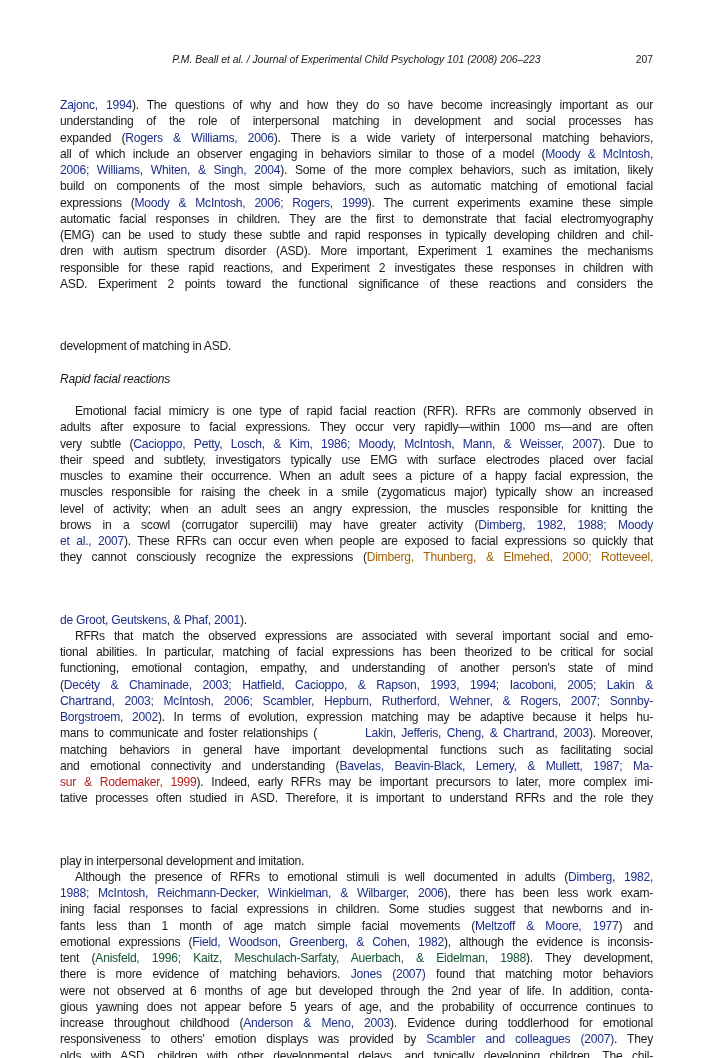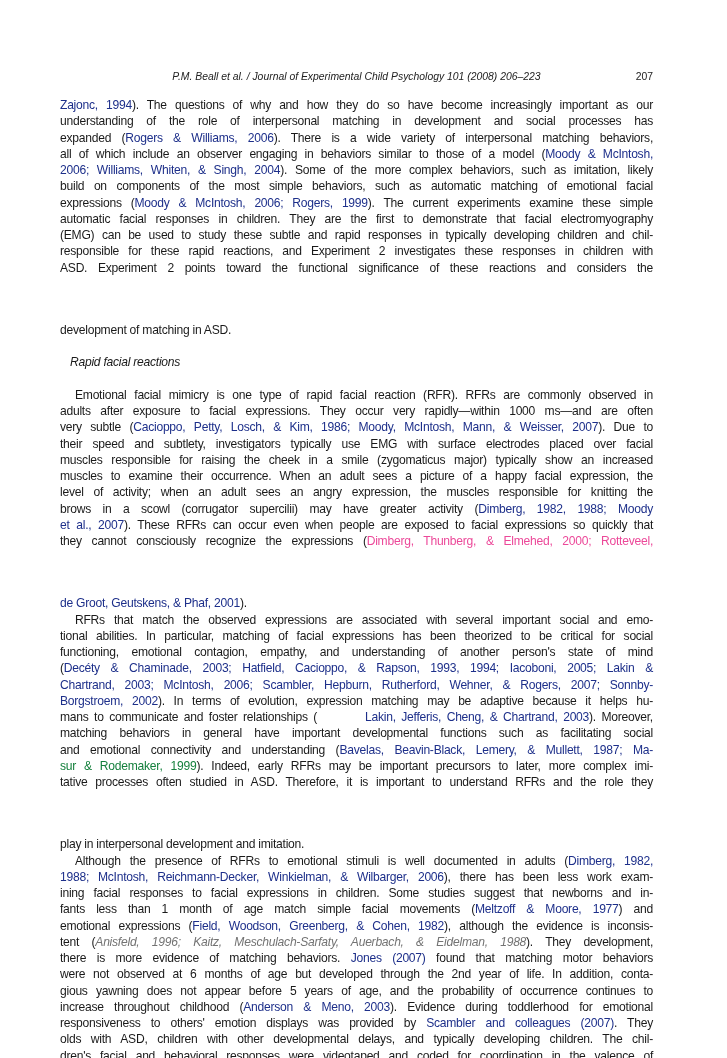--- a/index.html
+++ b/index.html
@@ -2,37 +2,37 @@
 <html><head>
   <meta charset="utf-8">
   <style>
     html, body { margin: 0; padding: 0; background: #ffffff; }
     body { width: 727px; height: 1058px; position: relative; overflow: hidden; }
     .page {
       position: absolute; left: 0; top: 0; width: 727px; height: 1058px;
       font-family: "Liberation Sans", sans-serif; color: #1a1a1a;
     }
     .running-head {
-      position: absolute; top: 71px; left: 60px; width: 593px; height: 16px;
+      position: absolute; top: 54px; left: 60px; width: 593px; height: 16px;
       font-size: 10.4px; font-style: italic; color: #222;
     }
     .running-head .title { position: absolute; left: 0; right: 0; text-align: center; }
     .running-head .pageno { position: absolute; right: 0; font-style: normal; }
     .body {
       position: absolute; top: 97px; left: 60px; width: 593px;
       font-size: 12.1px; line-height: 16.25px;
     }
     .ln {
       display: block; height: 16.25px; white-space: nowrap;
       text-align: justify; text-align-last: justify; letter-spacing: -0.25px;
     }
     .ln.last { text-align-last: left; margin-top: 46px; }
     .ln.indent { padding-left: 15px; }
     .cite { color: #1d2f8a; }
-    .heading { font-style: italic; text-align-last: left; margin-left: 10px; }
+    .heading { font-style: italic; text-align-last: left; }
     .gap { height: 16.25px; display: block; }
   </style>
 </head>
 <body>
 
 <div class="page">
   <div class="running-head">
     <span class="title">P.M. Beall et al. / Journal of Experimental Child Psychology 101 (2008) 206–223</span>
     <span class="pageno">207</span>
   </div>
@@ -42,63 +42,64 @@
         <div>
           <span class="ln"><a class="cite" style="color: rgb(29, 47, 138); text-decoration: none;">Zajonc, 1994</a><span>). The questions of why and how they do so have become increasingly important as our</span></span>
           <span class="ln"><span>understanding of the role of interpersonal matching in development and social processes has</span></span>
           <span class="ln"><span>expanded (</span><a class="cite" style="color: rgb(29, 47, 138); text-decoration: none;">Rogers &amp; Williams, 2006</a><span>). There is a wide variety of interpersonal matching behaviors,</span></span>
           <span class="ln"><span>all of which include an observer engaging in behaviors similar to those of a model (</span><a class="cite" style="color: rgb(29, 47, 138); text-decoration: none;">Moody &amp; McIntosh,</a></span>
           <span class="ln"><a class="cite" style="color: rgb(29, 47, 138); text-decoration: none;">2006; Williams, Whiten, &amp; Singh, 2004</a><span>). Some of the more complex behaviors, such as imitation, likely</span></span>
           <span class="ln"><span>build on components of the most simple behaviors, such as automatic matching of emotional facial</span></span>
           <span class="ln"><span>expressions (</span><a class="cite" style="color: rgb(29, 47, 138); text-decoration: none;">Moody &amp; McIntosh, 2006; Rogers, 1999</a><span>). The current experiments examine these simple</span></span>
           <span class="ln"><span>automatic facial responses in children. They are the first to demonstrate that facial electromyography</span></span>
           <span class="ln"><span>(EMG) can be used to study these subtle and rapid responses in typically developing children and chil-</span></span>
+          <span class="ln"><span>dren with autism spectrum disorder (ASD). More important, Experiment 1 examines the mechanisms</span></span>
           <span class="ln"><span>responsible for these rapid reactions, and Experiment 2 investigates these responses in children with</span></span>
           <span class="ln"><span>ASD. Experiment 2 points toward the functional significance of these reactions and considers the</span></span>
           <span class="ln last"><span>development of matching in ASD.</span></span>
         </div>
       </div>
     <span class="gap"></span>
     <span class="ln heading">Rapid facial reactions</span>
     <span class="gap"></span>
     <div id="section">
         <div>
           <span class="ln indent"><span>Emotional facial mimicry is one type of rapid facial reaction (RFR). RFRs are commonly observed in</span></span>
           <span class="ln"><span>adults after exposure to facial expressions. They occur very rapidly—within 1000 ms—and are often</span></span>
           <span class="ln"><span>very subtle (</span><a class="cite" style="color: rgb(29, 47, 138); text-decoration: none;">Cacioppo, Petty, Losch, &amp; Kim, 1986; Moody, McIntosh, Mann, &amp; Weisser, 2007</a><span>). Due to</span></span>
           <span class="ln"><span>their speed and subtlety, investigators typically use EMG with surface electrodes placed over facial</span></span>
+          <span class="ln"><span>muscles to examine their occurrence. When an adult sees a picture of a happy facial expression, the</span></span>
           <span class="ln"><span>muscles responsible for raising the cheek in a smile (zygomaticus major) typically show an increased</span></span>
-          <span class="ln"><span>muscles to examine their occurrence. When an adult sees a picture of a happy facial expression, the</span></span>
           <span class="ln"><span>level of activity; when an adult sees an angry expression, the muscles responsible for knitting the</span></span>
           <span class="ln"><span>brows in a scowl (corrugator supercilii) may have greater activity (</span><a class="cite" style="color: rgb(29, 47, 138); text-decoration: none;">Dimberg, 1982, 1988; Moody</a></span>
           <span class="ln"><a class="cite" style="color: rgb(29, 47, 138); text-decoration: none;">et al., 2007</a><span>). These RFRs can occur even when people are exposed to facial expressions so quickly that</span></span>
-          <span class="ln"><span>they cannot consciously recognize the expressions (</span><a class="cite" style="color: #ec4899; text-decoration: none;">Dimberg, Thunberg, &amp; Elmehed, 2000; Rotteveel,</a></span>
+          <span class="ln"><span>they cannot consciously recognize the expressions (</span><a class="cite" style="color: #a16207; text-decoration: none;">Dimberg, Thunberg, &amp; Elmehed, 2000; Rotteveel,</a></span>
           <span class="ln last"><a class="cite" style="color: rgb(29, 47, 138); text-decoration: none;">de Groot, Geutskens, &amp; Phaf, 2001</a><span>).</span></span>
         </div>
         <div>
           <span class="ln indent"><span>RFRs that match the observed expressions are associated with several important social and emo-</span></span>
           <span class="ln"><span>tional abilities. In particular, matching of facial expressions has been theorized to be critical for social</span></span>
           <span class="ln"><span>functioning, emotional contagion, empathy, and understanding of another person's state of mind</span></span>
           <span class="ln"><span>(</span><a class="cite" style="color: rgb(29, 47, 138); text-decoration: none;">Decéty &amp; Chaminade, 2003; Hatfield, Cacioppo, &amp; Rapson, 1993, 1994; Iacoboni, 2005; Lakin &amp;</a></span>
           <span class="ln"><a class="cite" style="color: rgb(29, 47, 138); text-decoration: none;">Chartrand, 2003; McIntosh, 2006; Scambler, Hepburn, Rutherford, Wehner, &amp; Rogers, 2007; Sonnby-</a></span>
           <span class="ln"><a class="cite" style="color: rgb(29, 47, 138); text-decoration: none;">Borgstroem, 2002</a><span>). In terms of evolution, expression matching may be adaptive because it helps hu-</span></span>
           <span class="ln"><span>mans to communicate and foster relationships (</span><a class="cite" style="color: rgb(29, 47, 138); text-decoration: none; padding-left: 48px;">Lakin, Jefferis, Cheng, &amp; Chartrand, 2003</a><span>). Moreover,</span></span>
           <span class="ln"><span>matching behaviors in general have important developmental functions such as facilitating social</span></span>
           <span class="ln"><span>and emotional connectivity and understanding (</span><a class="cite" style="color: rgb(29, 47, 138); text-decoration: none;">Bavelas, Beavin-Black, Lemery, &amp; Mullett, 1987; Ma-</a></span>
-          <span class="ln"><a class="cite" style="color: #15803d; text-decoration: none;">sur &amp; Rodemaker, 1999</a><span>). Indeed, early RFRs may be important precursors to later, more complex imi-</span></span>
+          <span class="ln"><a class="cite" style="color: #b91c1c; text-decoration: none;">sur &amp; Rodemaker, 1999</a><span>). Indeed, early RFRs may be important precursors to later, more complex imi-</span></span>
           <span class="ln"><span>tative processes often studied in ASD. Therefore, it is important to understand RFRs and the role they</span></span>
           <span class="ln last"><span>play in interpersonal development and imitation.</span></span>
         </div>
         <div>
           <span class="ln indent"><span>Although the presence of RFRs to emotional stimuli is well documented in adults (</span><a class="cite" style="color: rgb(29, 47, 138); text-decoration: none;">Dimberg, 1982,</a></span>
           <span class="ln"><a class="cite" style="color: rgb(29, 47, 138); text-decoration: none;">1988; McIntosh, Reichmann-Decker, Winkielman, &amp; Wilbarger, 2006</a><span>), there has been less work exam-</span></span>
           <span class="ln"><span>ining facial responses to facial expressions in children. Some studies suggest that newborns and in-</span></span>
           <span class="ln"><span>fants less than 1 month of age match simple facial movements (</span><a class="cite" style="color: rgb(29, 47, 138); text-decoration: none;">Meltzoff &amp; Moore, 1977</a><span>) and</span></span>
           <span class="ln"><span>emotional expressions (</span><a class="cite" style="color: rgb(29, 47, 138); text-decoration: none;">Field, Woodson, Greenberg, &amp; Cohen, 1982</a><span>), although the evidence is inconsis-</span></span>
-          <span class="ln"><span>tent (</span><a class="cite" style="color: #737373; text-decoration: none; font-style: italic;">Anisfeld, 1996; Kaitz, Meschulach-Sarfaty, Auerbach, &amp; Eidelman, 1988</a><span>). They development,</span></span>
+          <span class="ln"><span>tent (</span><a class="cite" style="color: #14532d; text-decoration: none;">Anisfeld, 1996; Kaitz, Meschulach-Sarfaty, Auerbach, &amp; Eidelman, 1988</a><span>). They development,</span></span>
           <span class="ln"><span>there is more evidence of matching behaviors. </span><a class="cite" style="color: rgb(29, 47, 138); text-decoration: none;">Jones (2007)</a><span> found that matching motor behaviors</span></span>
           <span class="ln"><span>were not observed at 6 months of age but developed through the 2nd year of life. In addition, conta-</span></span>
           <span class="ln"><span>gious yawning does not appear before 5 years of age, and the probability of occurrence continues to</span></span>
           <span class="ln"><span>increase throughout childhood (</span><a class="cite" style="color: rgb(29, 47, 138); text-decoration: none;">Anderson &amp; Meno, 2003</a><span>). Evidence during toddlerhood for emotional</span></span>
           <span class="ln"><span>responsiveness to others' emotion displays was provided by </span><a class="cite" style="color: rgb(29, 47, 138); text-decoration: none;">Scambler and colleagues (2007)</a><span>. They</span></span>
           <span class="ln"><span>olds with ASD, children with other developmental delays, and typically developing children. The chil-</span></span>
           <span class="ln"><span>dren's facial and behavioral responses were videotaped and coded for coordination in the valence of</span></span>
           <span class="ln"><span>the emotion between child and experimenter. All groups showed some level of emotional respon-</span></span>
         </div>
       </div>

